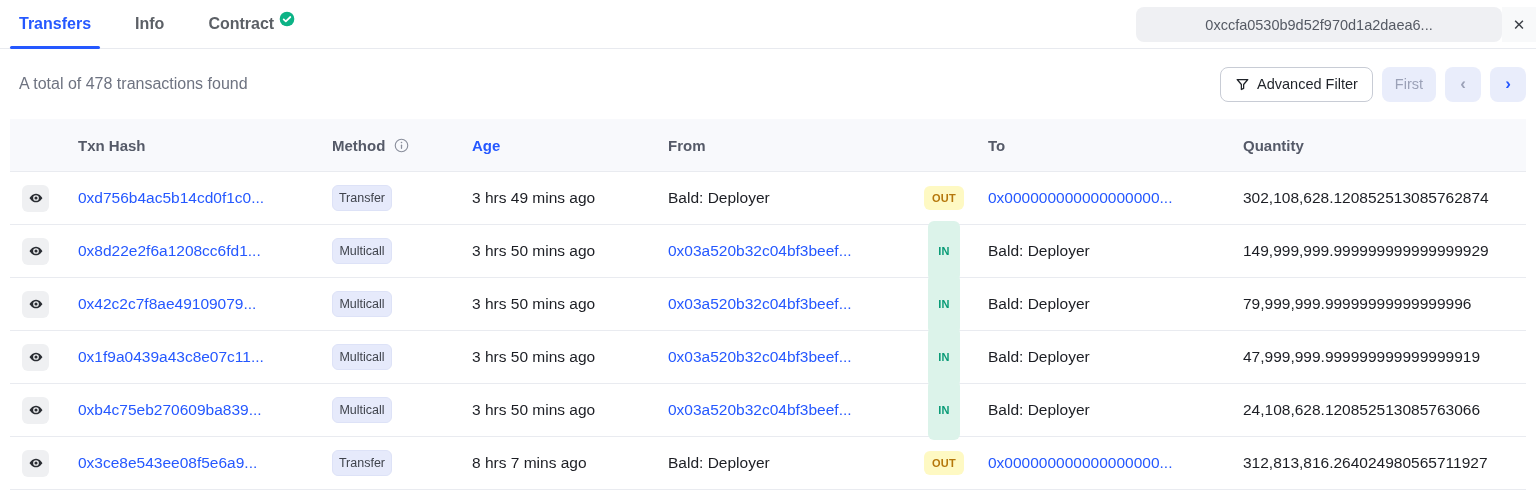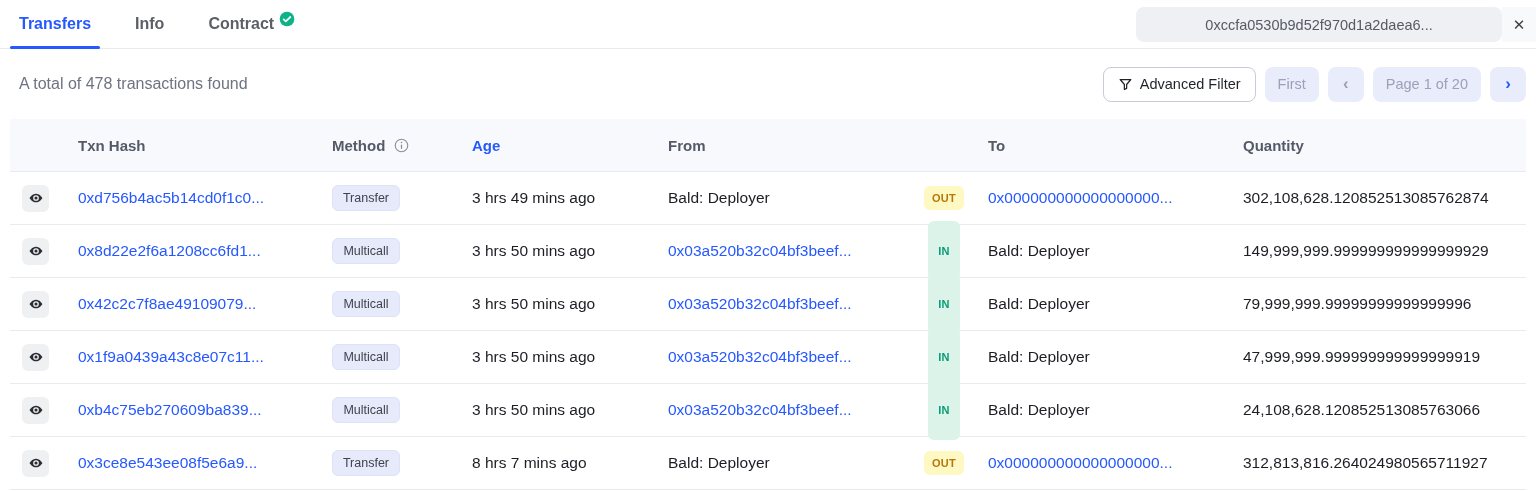--- a/index.html
+++ b/index.html
@@ -46,21 +46,21 @@
   .th .info-icon { vertical-align:-2px; margin-left:4px; }
   .td { font-size:15.5px; padding-left:10px; white-space:nowrap; overflow:hidden; }
   .link { color:#2558ff; cursor:pointer; text-decoration:none; }
   .plain { color:#1c1e24; }
 
   .eye-cell { display:flex; justify-content:flex-start; padding-left:12px; }
   .eye-btn { width:27px; height:27px; border-radius:6px; background:#eff0f2; border:none;
     display:flex; align-items:center; justify-content:center; color:#2a2d33; cursor:pointer; }
 
   .method-badge { display:inline-block; background:#e6eafb; border:1px solid #dde2f7;
-    color:#3f434c; font-size:12.5px; border-radius:6px; padding:5px 0; width:68px;
+    color:#3f434c; font-size:12.5px; border-radius:6px; padding:5px 0; width:60px;
     text-align:center; cursor:pointer; }
 
   .dir-cell { display:flex; justify-content:center; padding:0; }
   .dir-badge { font-size:11px; font-weight:700; border-radius:6px; padding:6px 8px;
     letter-spacing:.3px; cursor:pointer; }
   .dir-badge.out { background:#fef9c3; color:#b5770b; }
   .dir-badge.in  { background:#dcf3ea; color:#0a9b77; padding:24px 10px; }
 </style>
 </head>
 <body>
@@ -97,23 +97,20 @@
       <svg width="15" height="15" viewBox="0 0 24 24">
         <path d="M3.5 4h17l-6.7 8v6.2l-3.6 1.8v-8L3.5 4z" fill="none" stroke="#1f2329" stroke-width="2" stroke-linejoin="round"></path>
       </svg>
       <span>Advanced Filter</span>
     </button>
     <button class="btn btn-page">
       <span>First</span>
     </button>
     <button class="btn btn-nav">
       <span>‹</span>
-    </button>
-    <button class="btn btn-page">
-      <span>Page 1 of 20</span>
     </button>
     <button class="btn btn-nav enabled">
       <span>›</span>
     </button>
   </div>
 </div>
 
 <div class="table">
 
   <div class="tr head">

